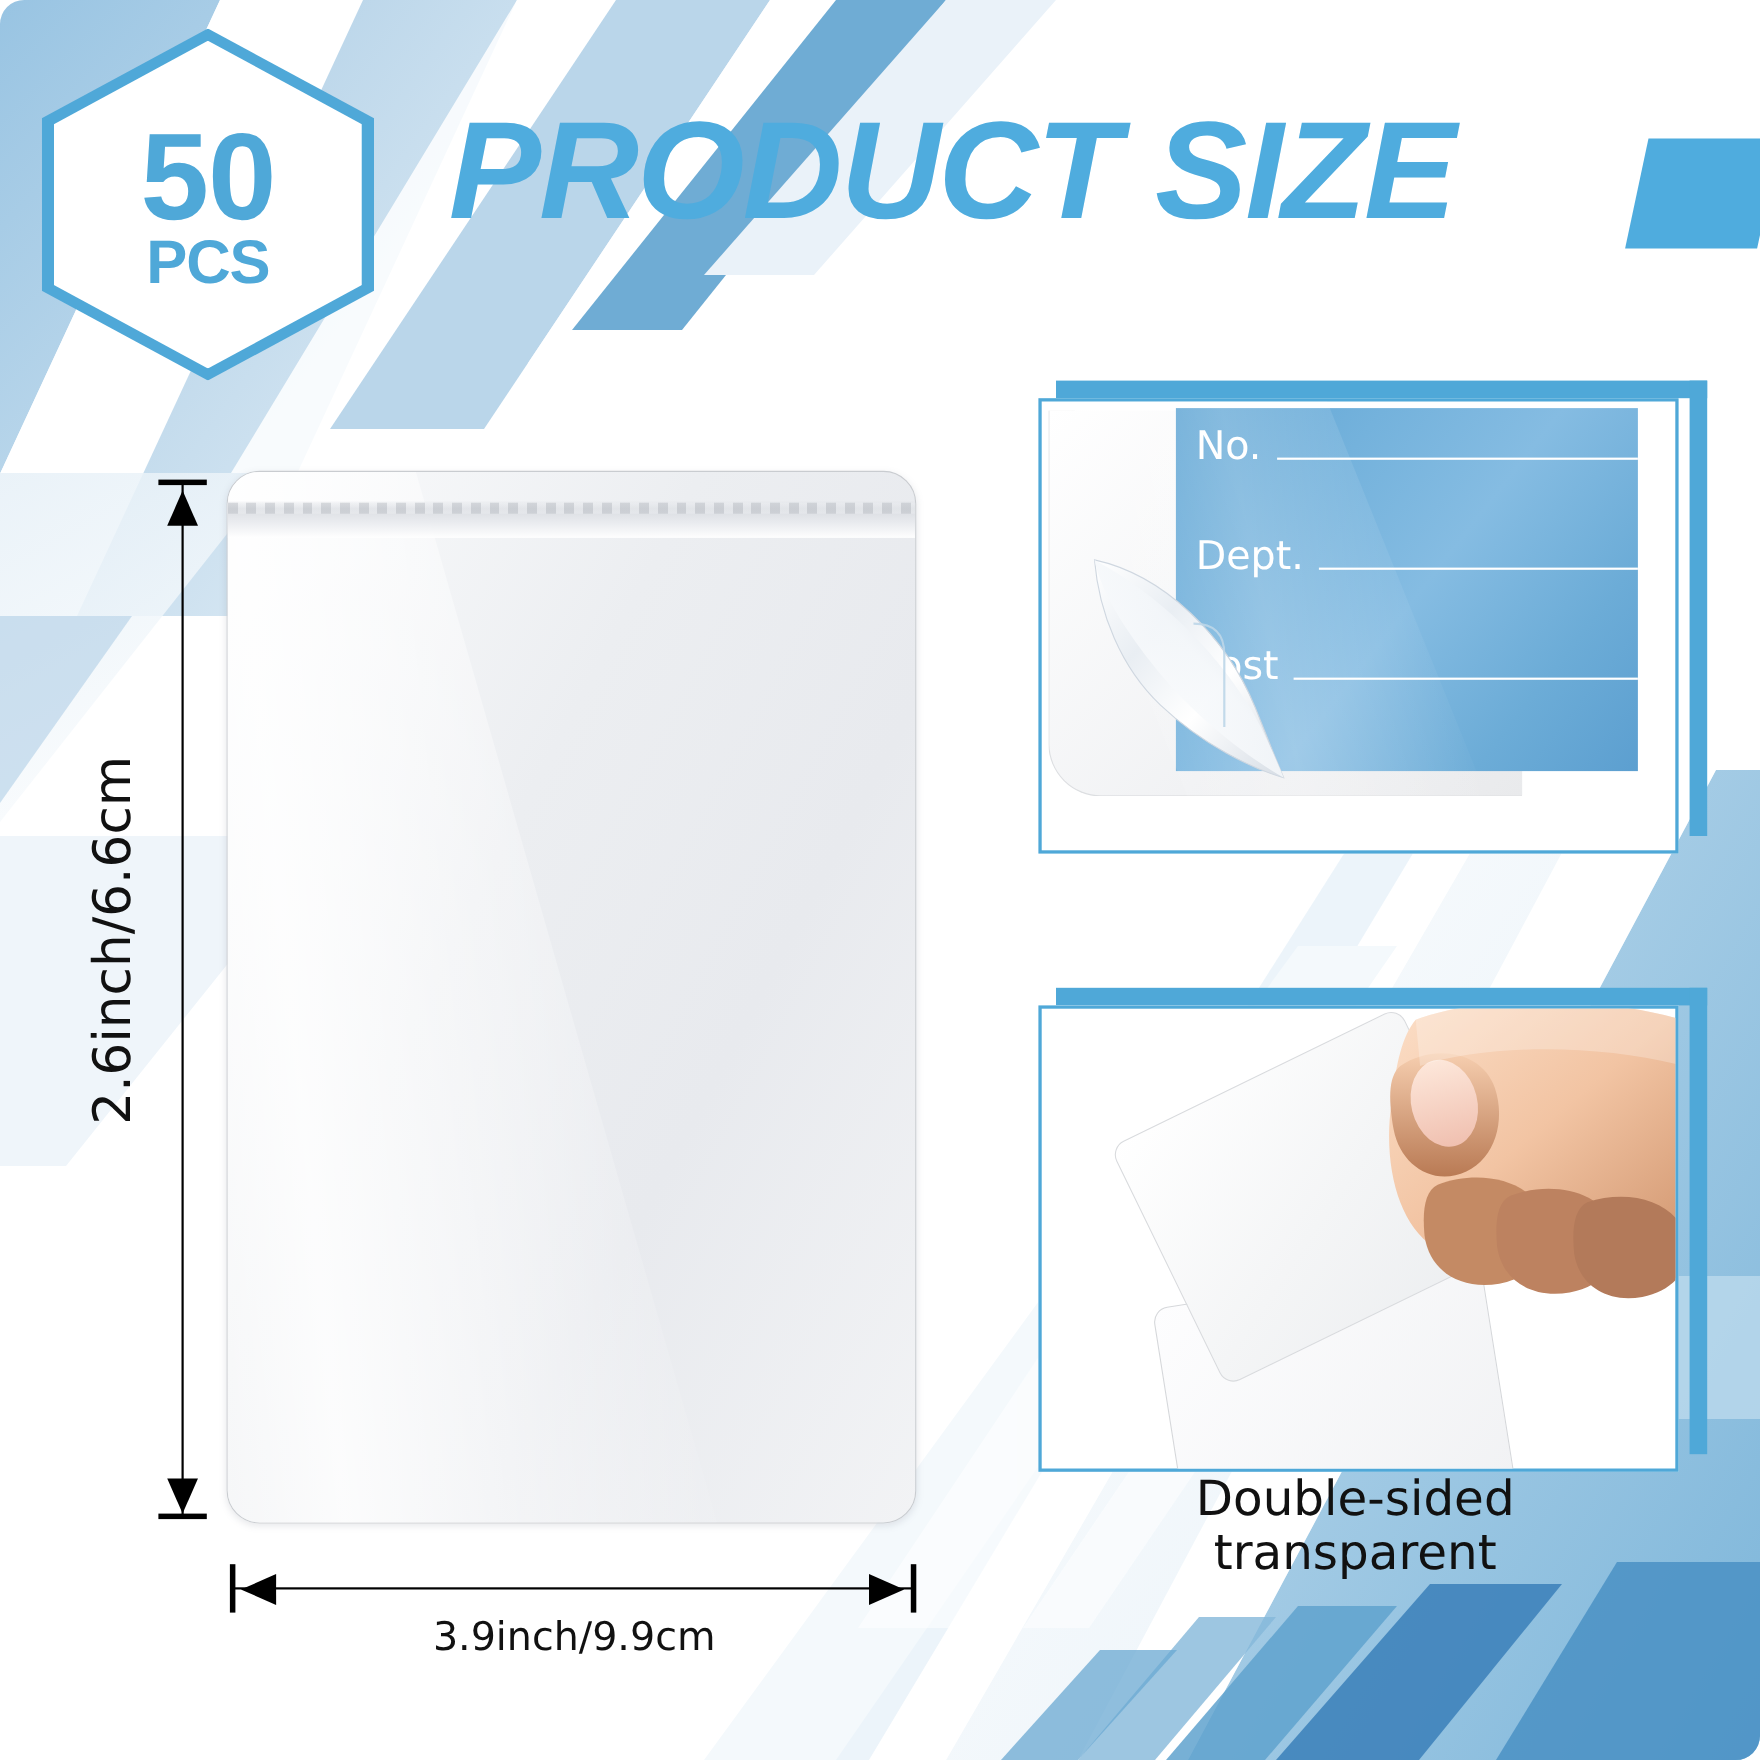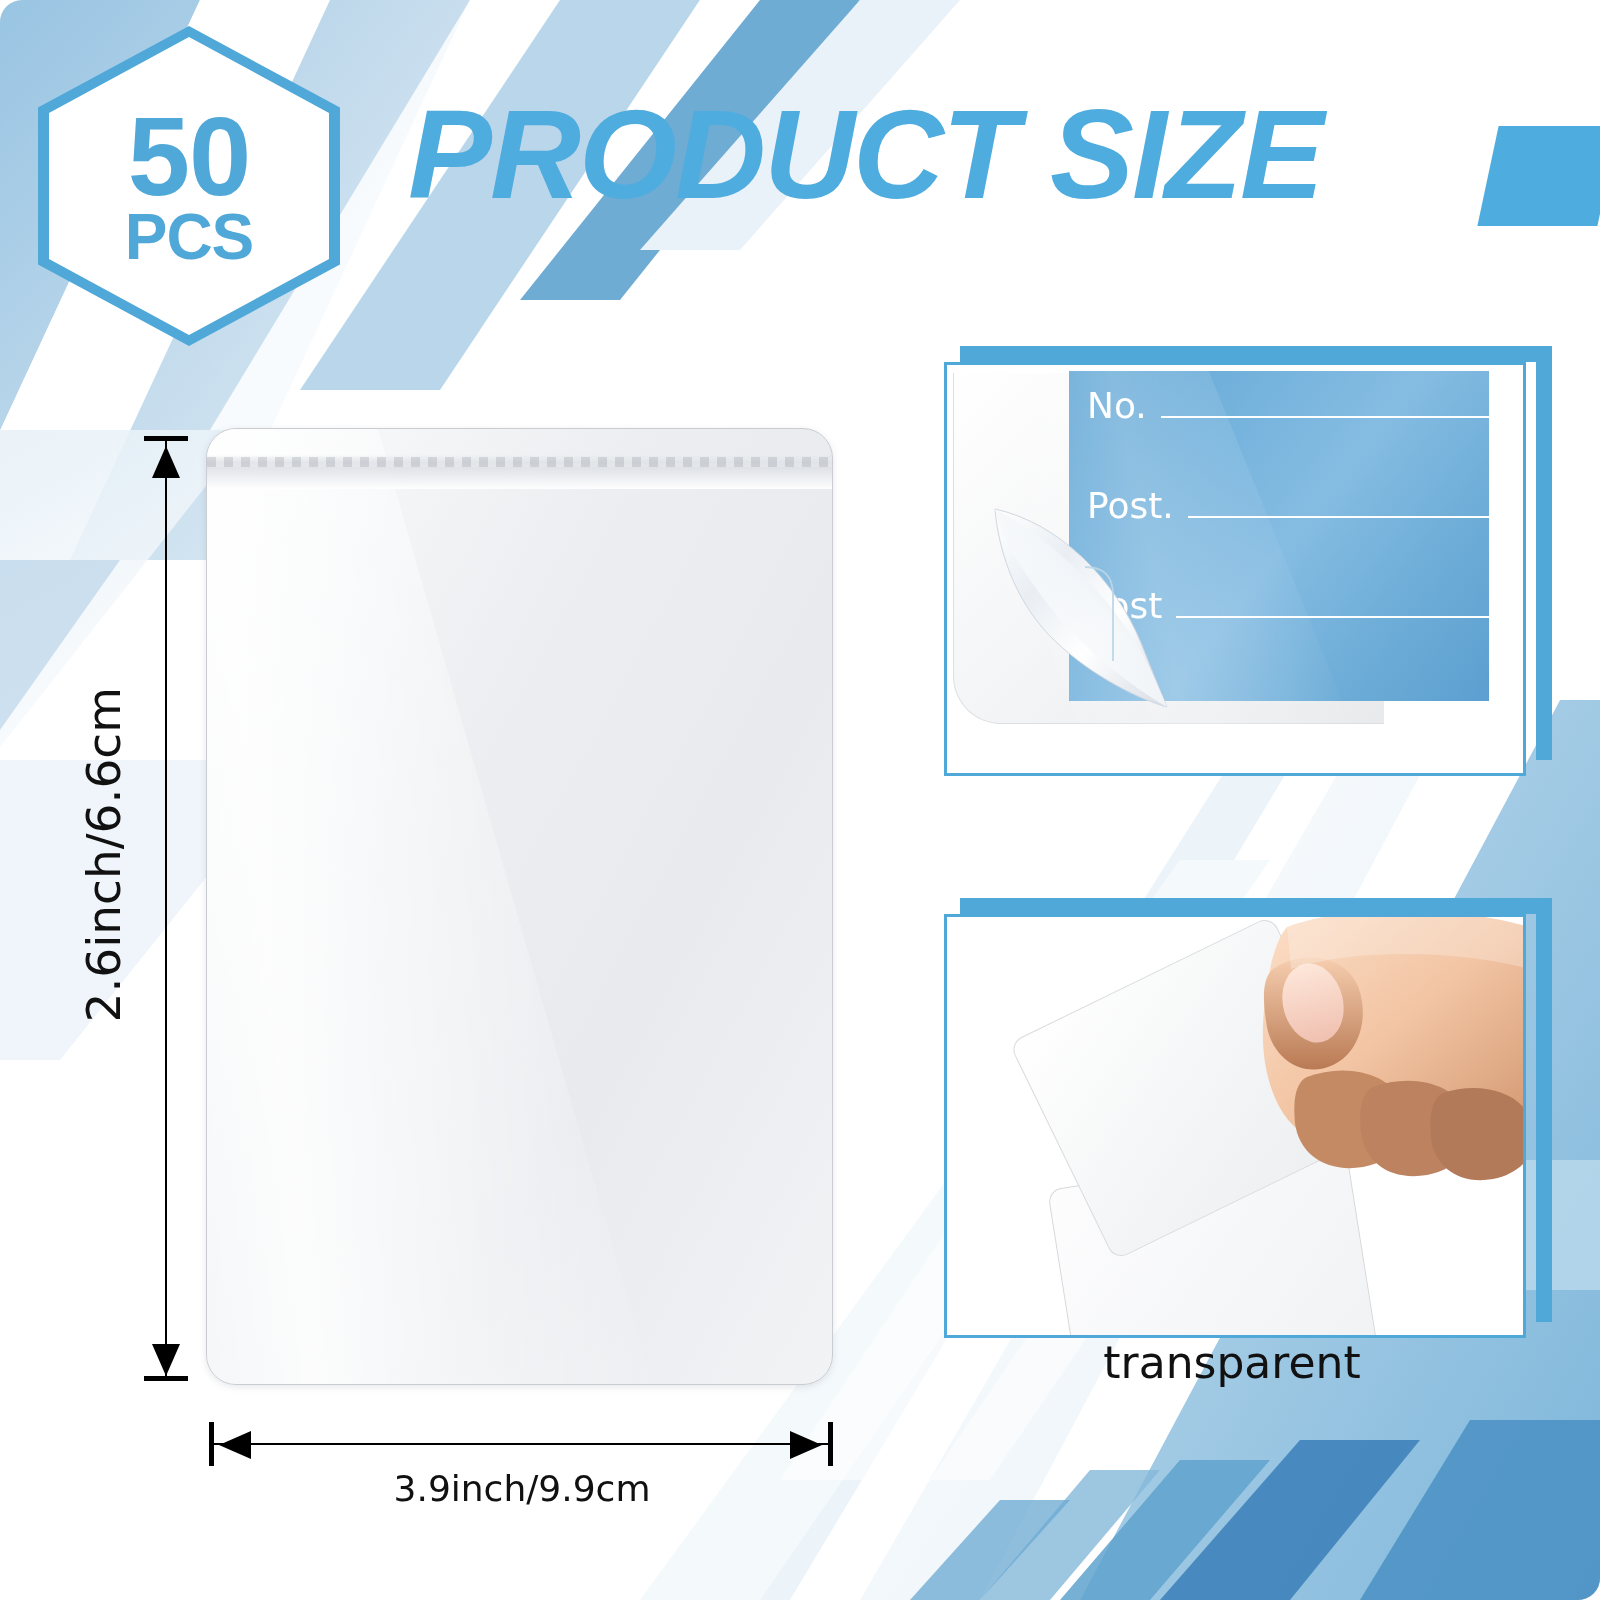--- a/index.html
+++ b/index.html
@@ -51,21 +51,21 @@
     display: flex;
     flex-direction: column;
     align-items: center;
     justify-content: center;
     color: #4FA8D8;
     font-weight: bold;
     line-height: 0.92;
     letter-spacing: -1px;
   }
   .hex-qty { font-size: 112px; }
-  .hex-unit { font-size: 64px; text-align: center; }
+  .hex-unit { font-size: 56px; text-align: center; }
 
   
   .title {
     position: absolute;
     left: 408px;
     top: 92px;
     font-size: 126px;
     font-weight: bold;
     font-style: italic;
     color: #4FACDE;
@@ -426,21 +426,21 @@
       <div class="backsheet"></div>
 
       <div class="label-card">
         <div class="glint"></div>
 
         <div class="field" style="top:14px;">
           <span>No.</span>
           <span class="rule"></span>
         </div>
         <div class="field" style="top:114px;">
-          <span>Post.</span>
+          <span>Dept.</span>
           <span class="rule"></span>
         </div>
         <div class="field" style="top:214px;">
           <span>Post</span>
           <span class="rule"></span>
         </div>
       </div>
 
       <svg class="peel" viewBox="0 0 240 250">
         <defs>
@@ -502,17 +502,18 @@
                  C80,266 52,248 48,216 C46,194 48,176 60,170 Z" fill="#C48A64"></path>
         <path d="M126,180 C164,166 208,176 220,206 C232,234 214,262 180,268
                  C144,274 118,256 114,226 C112,204 114,186 126,180 Z" fill="#BD8260"></path>
         <path d="M196,186 C232,174 272,184 284,212 C296,240 278,266 246,272
                  C212,278 188,260 184,232 C182,210 184,192 196,186 Z" fill="#B37A5A"></path>
 
         <path d="M40,20 C110,-6 230,0 300,26 L308,70 C240,44 116,38 44,62 Z" fill="#FFFFFF" opacity="0.25"></path>
       </svg>
     </div>
     <div class="caption" style="left:0; top:440px; width:576px;">
+      <div>Double-sided</div>
       <div>transparent</div>
     </div>
   </div>
 
 </div>
 
 </body></html>

